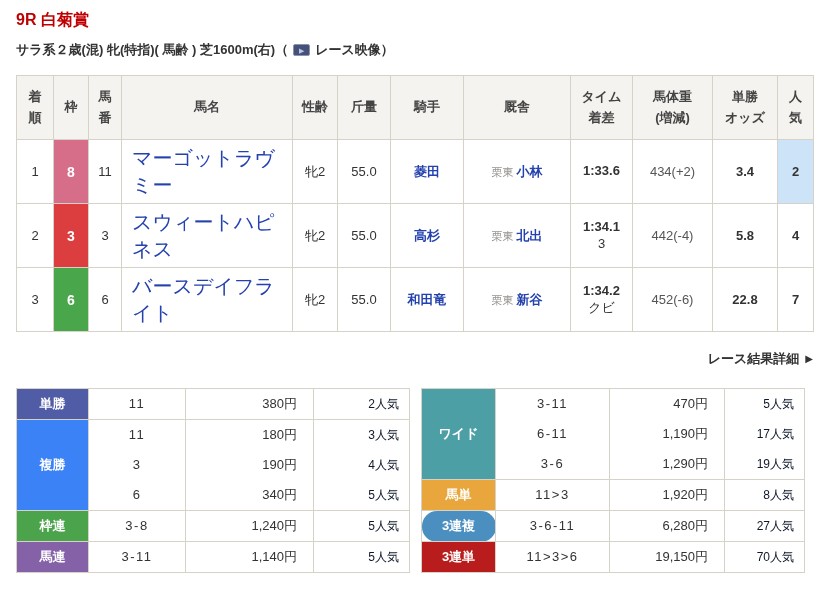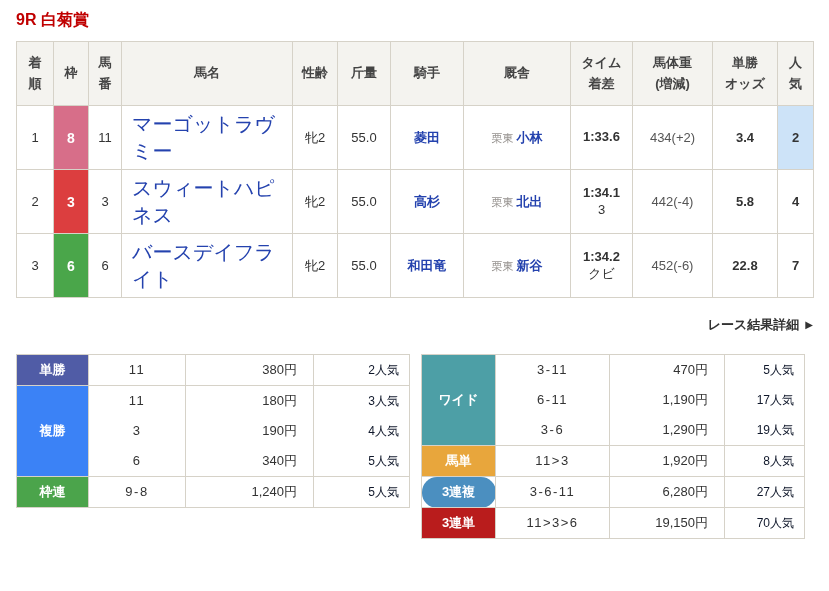--- a/index.html
+++ b/index.html
@@ -60,20 +60,29 @@
   .payout.left { width:393px; }
   .payout.right { width:383px; }
 </style>
 </head>
 <body>
 
 <div class="page">
 
   <div class="race-title">9R 白菊賞</div>
 
+  <div class="race-info">
+    <span class="seg">サラ系２歳(混) 牝(特指)( 馬齢 ) 芝1600m(右)</span>
+    <span class="seg">（</span>
+    <span class="video-icon">
+        <span>▶</span>
+      </span>
+    <a class="seg" style="color:#333;text-decoration:none;">レース映像</a>
+    <span class="seg">）</span>
+  </div>
 
   <table class="results">
     <colgroup>
       <col style="width:37px">
         <col style="width:35px">
         <col style="width:33px">
         <col style="width:171px">
       <col style="width:45px">
         <col style="width:53px">
         <col style="width:73px">
@@ -187,22 +196,28 @@
 6</td>
           <td class="amount multi">180円
 190円
 340円</td>
           <td class="ninki multi">3人気
 4人気
 5人気</td>
         </tr>
         <tr>
           <th style="background-color: rgb(75, 164, 75);">枠連</th>
-          <td class="combo">9-8</td>
+          <td class="combo">3-8</td>
           <td class="amount">1,240円</td>
+          <td class="ninki">5人気</td>
+        </tr>
+        <tr>
+          <th style="background-color: rgb(133, 97, 168);">馬連</th>
+          <td class="combo">3-11</td>
+          <td class="amount">1,140円</td>
           <td class="ninki">5人気</td>
         </tr>
       </tbody>
     </table>
 
     <table class="payout right">
       <colgroup>
           <col style="width:74px">
           <col style="width:114px">
           <col style="width:115px">

